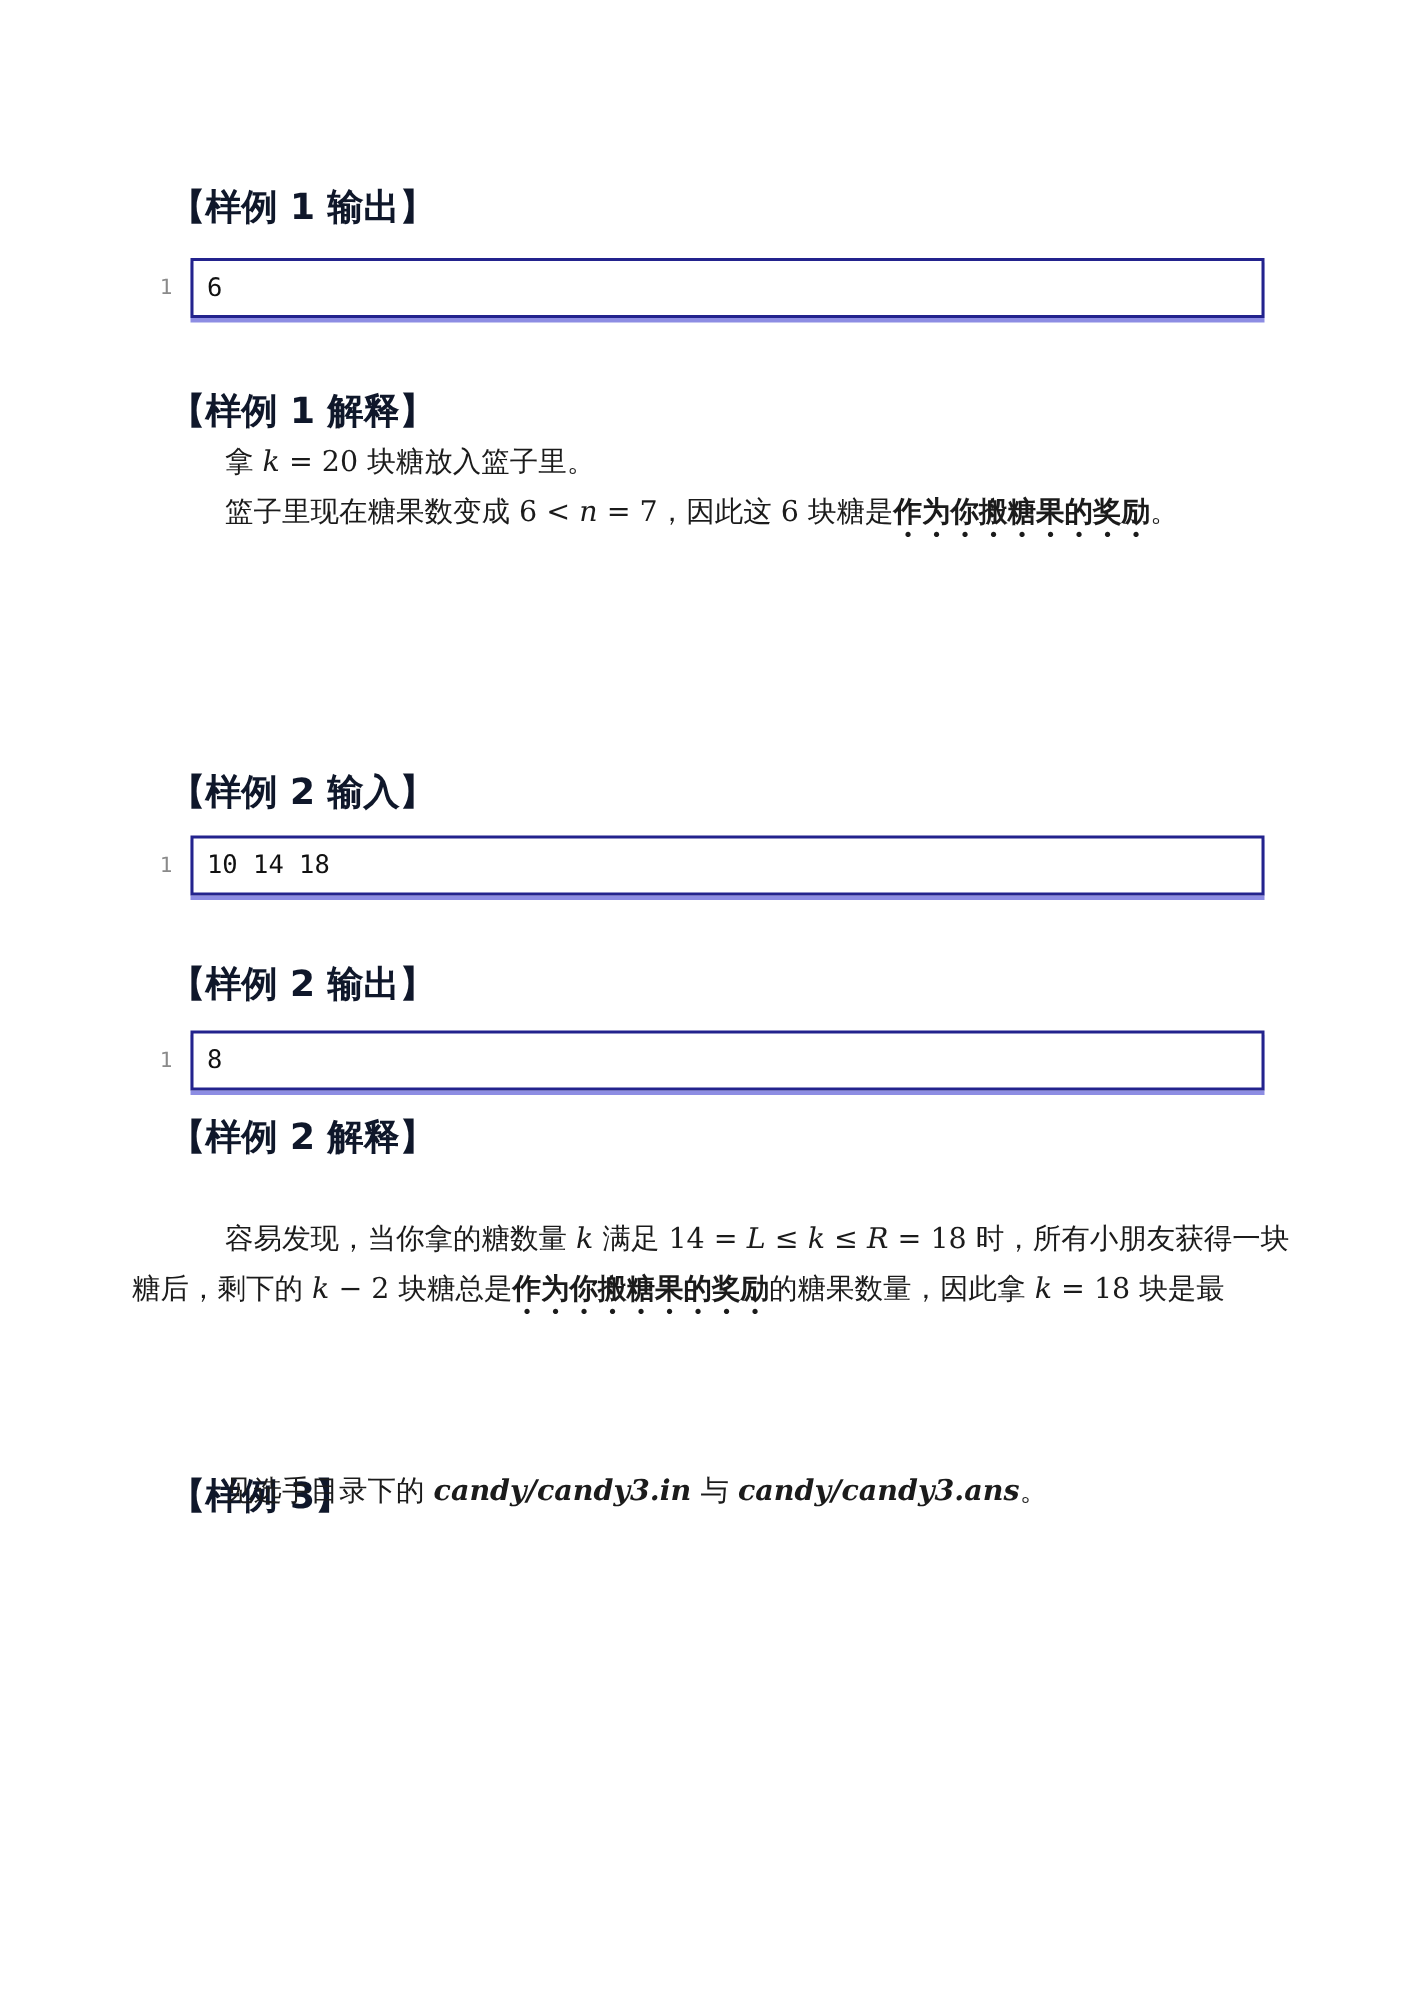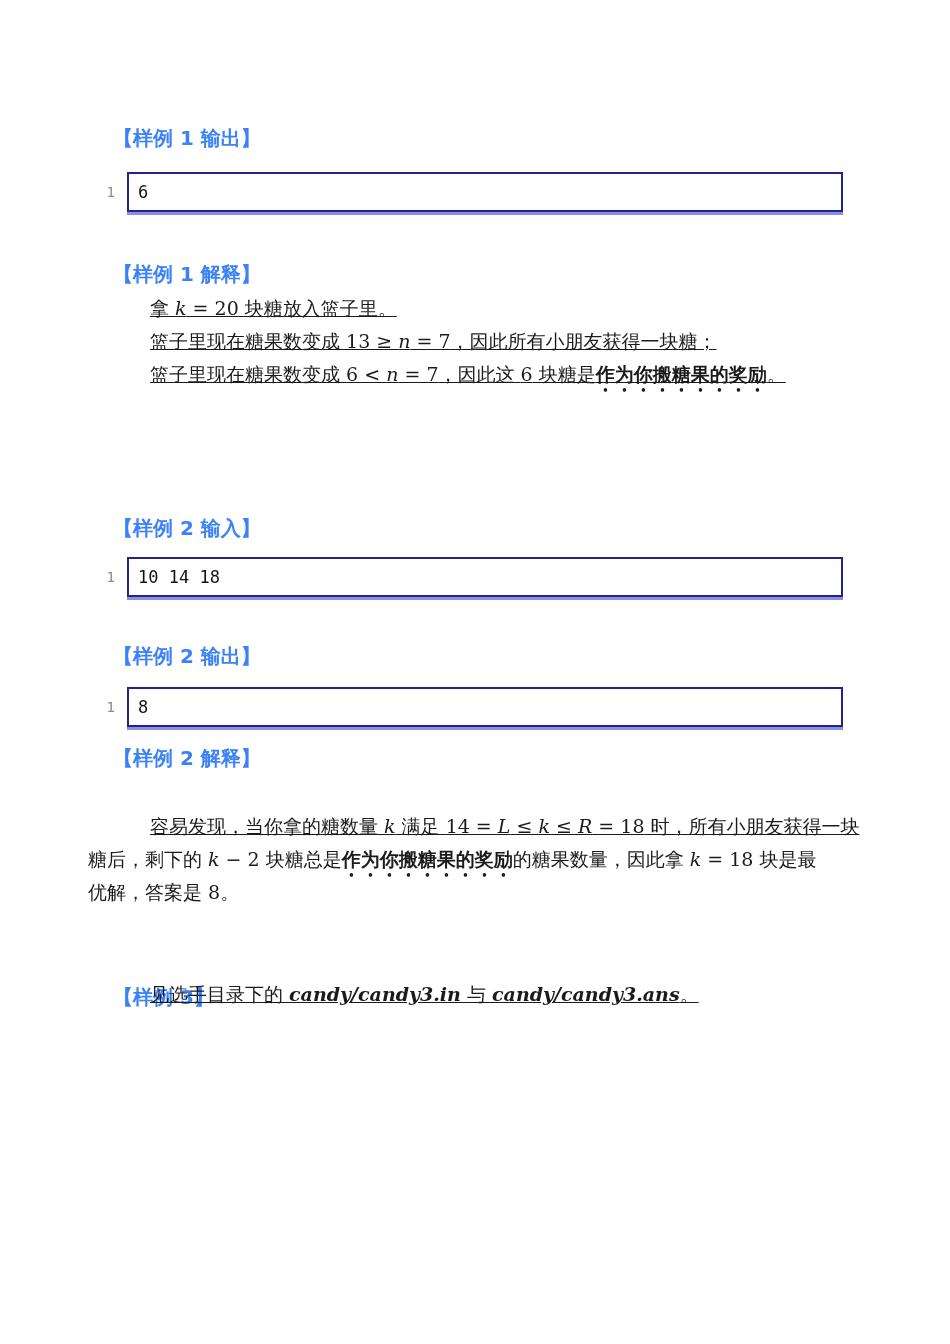--- a/index.html
+++ b/index.html
@@ -19,23 +19,23 @@
     background: var(--bg);
     overflow: hidden;
     font-family: "DejaVu Serif", serif;
     color: var(--text);
   }
   .heading {
     position: absolute;
     left: 113px;
     font-family: "DejaVu Sans", sans-serif;
     font-weight: bold;
-    font-size: 20px;
+    font-size: 24px;
     line-height: 24px;
-    color: #3b82f6;
+    color: #0f172a;
     white-space: nowrap;
   }
   .codebox {
     position: absolute;
     left: 127px;
     width: 716px;
     height: 40px;
     background: var(--bg);
     border: 2px solid var(--accent);
     box-shadow: 0 3px 0 var(--shadow);
@@ -61,21 +61,21 @@
     white-space: pre;
   }
   .para {
     position: absolute;
     left: 88px;
     font-size: 19px;
     line-height: 33px;
     white-space: nowrap;
   }
   .para .line { height: 33px; }
-  .para .line.indent { padding-left: 62px; text-decoration: underline; }
+  .para .line.indent { padding-left: 62px; }
   .mvar {
     font-style: italic;
     font-family: "DejaVu Serif", serif;
   }
   .mnum {
     font-family: "DejaVu Serif", serif;
   }
   .embold {
     font-weight: bold;
     font-family: "DejaVu Sans", sans-serif;
@@ -99,21 +99,20 @@
 
   <div class="codebox" style="top:172px">
     <span class="lineno">1</span>
     <pre class="code">6</pre>
   </div>
 
   <div class="heading" style="top:262px">【样例 1 解释】</div>
 
   <div class="para" style="top:292px">
       <div class="line indent"><span>拿 </span><span class="mvar">k</span><span class="mnum"> = 20</span><span> 块糖放入篮子里。</span></div>
-      <div class="line indent"><span>篮子里现在糖果数变成 </span><span class="mnum">13 ≥ </span><span class="mvar">n</span><span class="mnum"> = 7</span><span>，因此所有小朋友获得一块糖；</span></div>
       <div class="line indent"><span>篮子里现在糖果数变成 </span><span class="mnum">6 &lt; </span><span class="mvar">n</span><span class="mnum"> = 7</span><span>，因此这 </span><span class="mnum">6</span><span> 块糖是</span><span class="embold">作为你搬糖果的奖励</span><span>。</span></div>
     </div>
 
   <div class="heading" style="top:516px">【样例 2 输入】</div>
 
   <div class="codebox" style="top:557px">
     <span class="lineno">1</span>
     <pre class="code">10 14 18</pre>
   </div>
 
@@ -122,21 +121,20 @@
   <div class="codebox" style="top:687px">
     <span class="lineno">1</span>
     <pre class="code">8</pre>
   </div>
 
   <div class="heading" style="top:746px">【样例 2 解释】</div>
 
   <div class="para" style="top:810px">
       <div class="line indent"><span>容易发现，当你拿的糖数量 </span><span class="mvar">k</span><span> 满足 </span><span class="mnum">14 = </span><span class="mvar">L</span><span class="mnum"> ≤ </span><span class="mvar">k</span><span class="mnum"> ≤ </span><span class="mvar">R</span><span class="mnum"> = 18</span><span> 时，所有小朋友获得一块</span></div>
       <div class="line"><span>糖后，剩下的 </span><span class="mvar">k</span><span class="mnum"> − 2</span><span> 块糖总是</span><span class="embold">作为你搬糖果的奖励</span><span>的糖果数量，因此拿 </span><span class="mvar">k</span><span class="mnum"> = 18</span><span> 块是最</span></div>
-      <div class="line"><span>优解，答案是 </span><span class="mnum">8</span><span>。</span></div>
     </div>
 
   <div class="heading" style="top:985px">【样例 3】</div>
 
   <div class="para" style="top:978px">
       <div class="line indent"><span>见选手目录下的 </span><span class="filepath">candy/candy3.in</span><span> 与 </span><span class="filepath">candy/candy3.ans</span><span>。</span></div>
     </div>
 
 </div>
 

